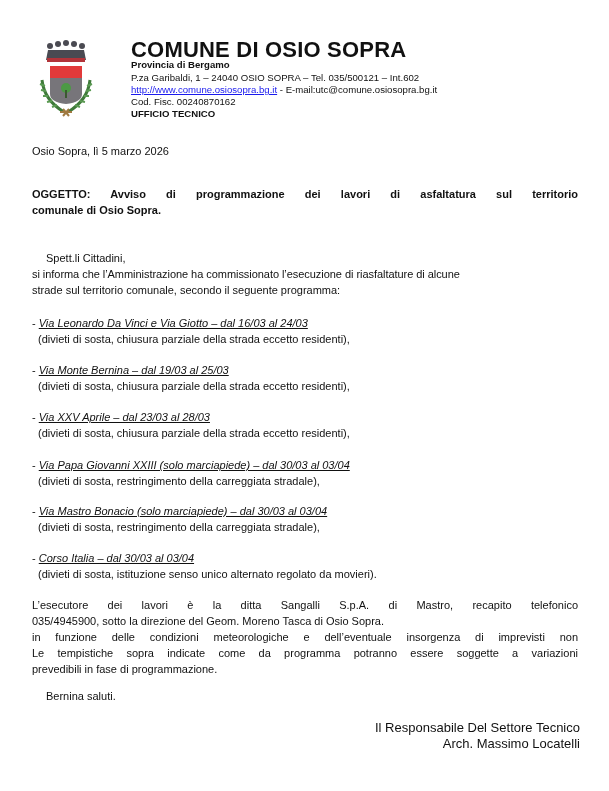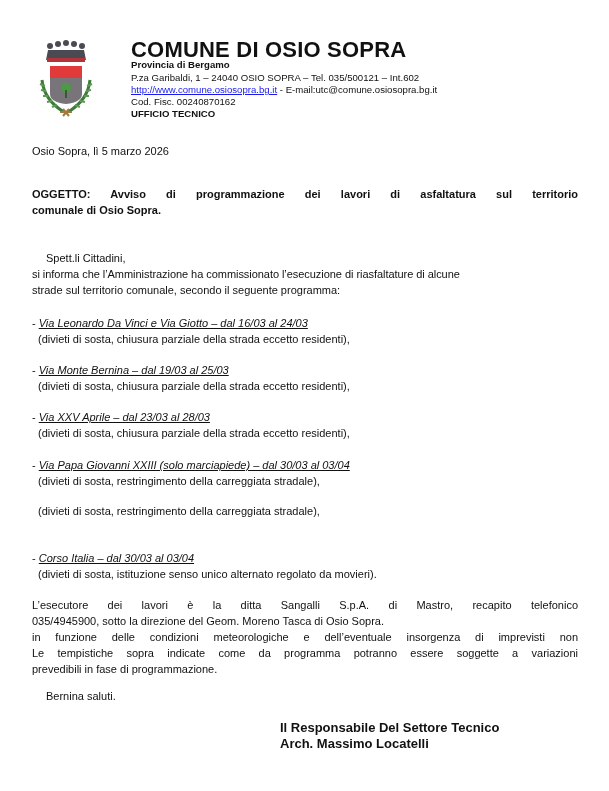--- a/index.html
+++ b/index.html
@@ -8,21 +8,21 @@
   .abs { position: absolute; white-space: nowrap; }
   .logo { left: 34px; top: 36px; width: 64px; height: 88px; }
   .h-title { left: 131px; top: 37px; font-size: 22px; font-weight: bold; letter-spacing: 0.2px; }
   .h-line { left: 131px; font-size: 9.6px; line-height: 12px; }
   .h-bold { font-weight: bold; }
   .h-link { color: #1a1aee; text-decoration: underline; }
   .body-text { font-size: 11px; line-height: 16px; }
   .subject { left: 32px; top: 186px; font-weight: bold; font-size: 11px; line-height: 16px; width: 546px; white-space: normal; text-align: justify; }
   .subject .l1 { display: block; text-align: justify; text-align-last: justify; }
   .item-title { font-style: italic; text-decoration: underline; }
-  .sig { font-weight: bold; font-size: 13px; line-height: 16px; text-align: left; width: 300px; left: 280px; }
+  .sig { font-weight: normal; font-size: 13px; line-height: 16px; text-align: right; width: 300px; left: 280px; }
 </style>
 </head>
 <body>
 
 <div class="abs logo">
   <svg width="64" height="88" viewBox="0 0 64 88">
 
     <path d="M14 14 L50 14 L52 24 L12 24 Z" fill="#4a4a52"></path>
     <circle cx="16" cy="10" r="3" fill="#4a4a52"></circle>
       <circle cx="24" cy="8" r="3" fill="#4a4a52"></circle>
@@ -73,20 +73,21 @@
 </div>
 <div class="abs body-text" style="left:32px; top:409px">
   <div><span>-</span> <span class="item-title">Via XXV Aprile – dal 23/03 al 28/03</span></div>
   <div style="padding-left:6px">(divieti di sosta, chiusura parziale della strada eccetto residenti),</div>
 </div>
 <div class="abs body-text" style="left:32px; top:457px">
   <div><span>-</span> <span class="item-title">Via Papa Giovanni XXIII (solo marciapiede) – dal 30/03 al 03/04</span></div>
   <div style="padding-left:6px">(divieti di sosta, restringimento della carreggiata stradale),</div>
 </div>
 <div class="abs body-text" style="left:32px; top:503px">
+  <div><span>-</span> <span class="item-title">Via Mastro Bonacio (solo marciapiede) – dal 30/03 al 03/04</span></div>
   <div style="padding-left:6px">(divieti di sosta, restringimento della carreggiata stradale),</div>
 </div>
 <div class="abs body-text" style="left:32px; top:550px">
   <div><span>-</span> <span class="item-title">Corso Italia – dal 30/03 al 03/04</span></div>
   <div style="padding-left:6px">(divieti di sosta, istituzione senso unico alternato regolato da movieri).</div>
 </div>
 
 <div class="abs body-text" style="left:32px; top:597px; width:546px; white-space:normal;">
   <div style="text-align:justify; text-align-last:justify">L’esecutore dei lavori è la ditta Sangalli S.p.A. di Mastro, recapito telefonico</div>
   <div>035/4945900, sotto la direzione del Geom. Moreno Tasca di Osio Sopra.</div>

